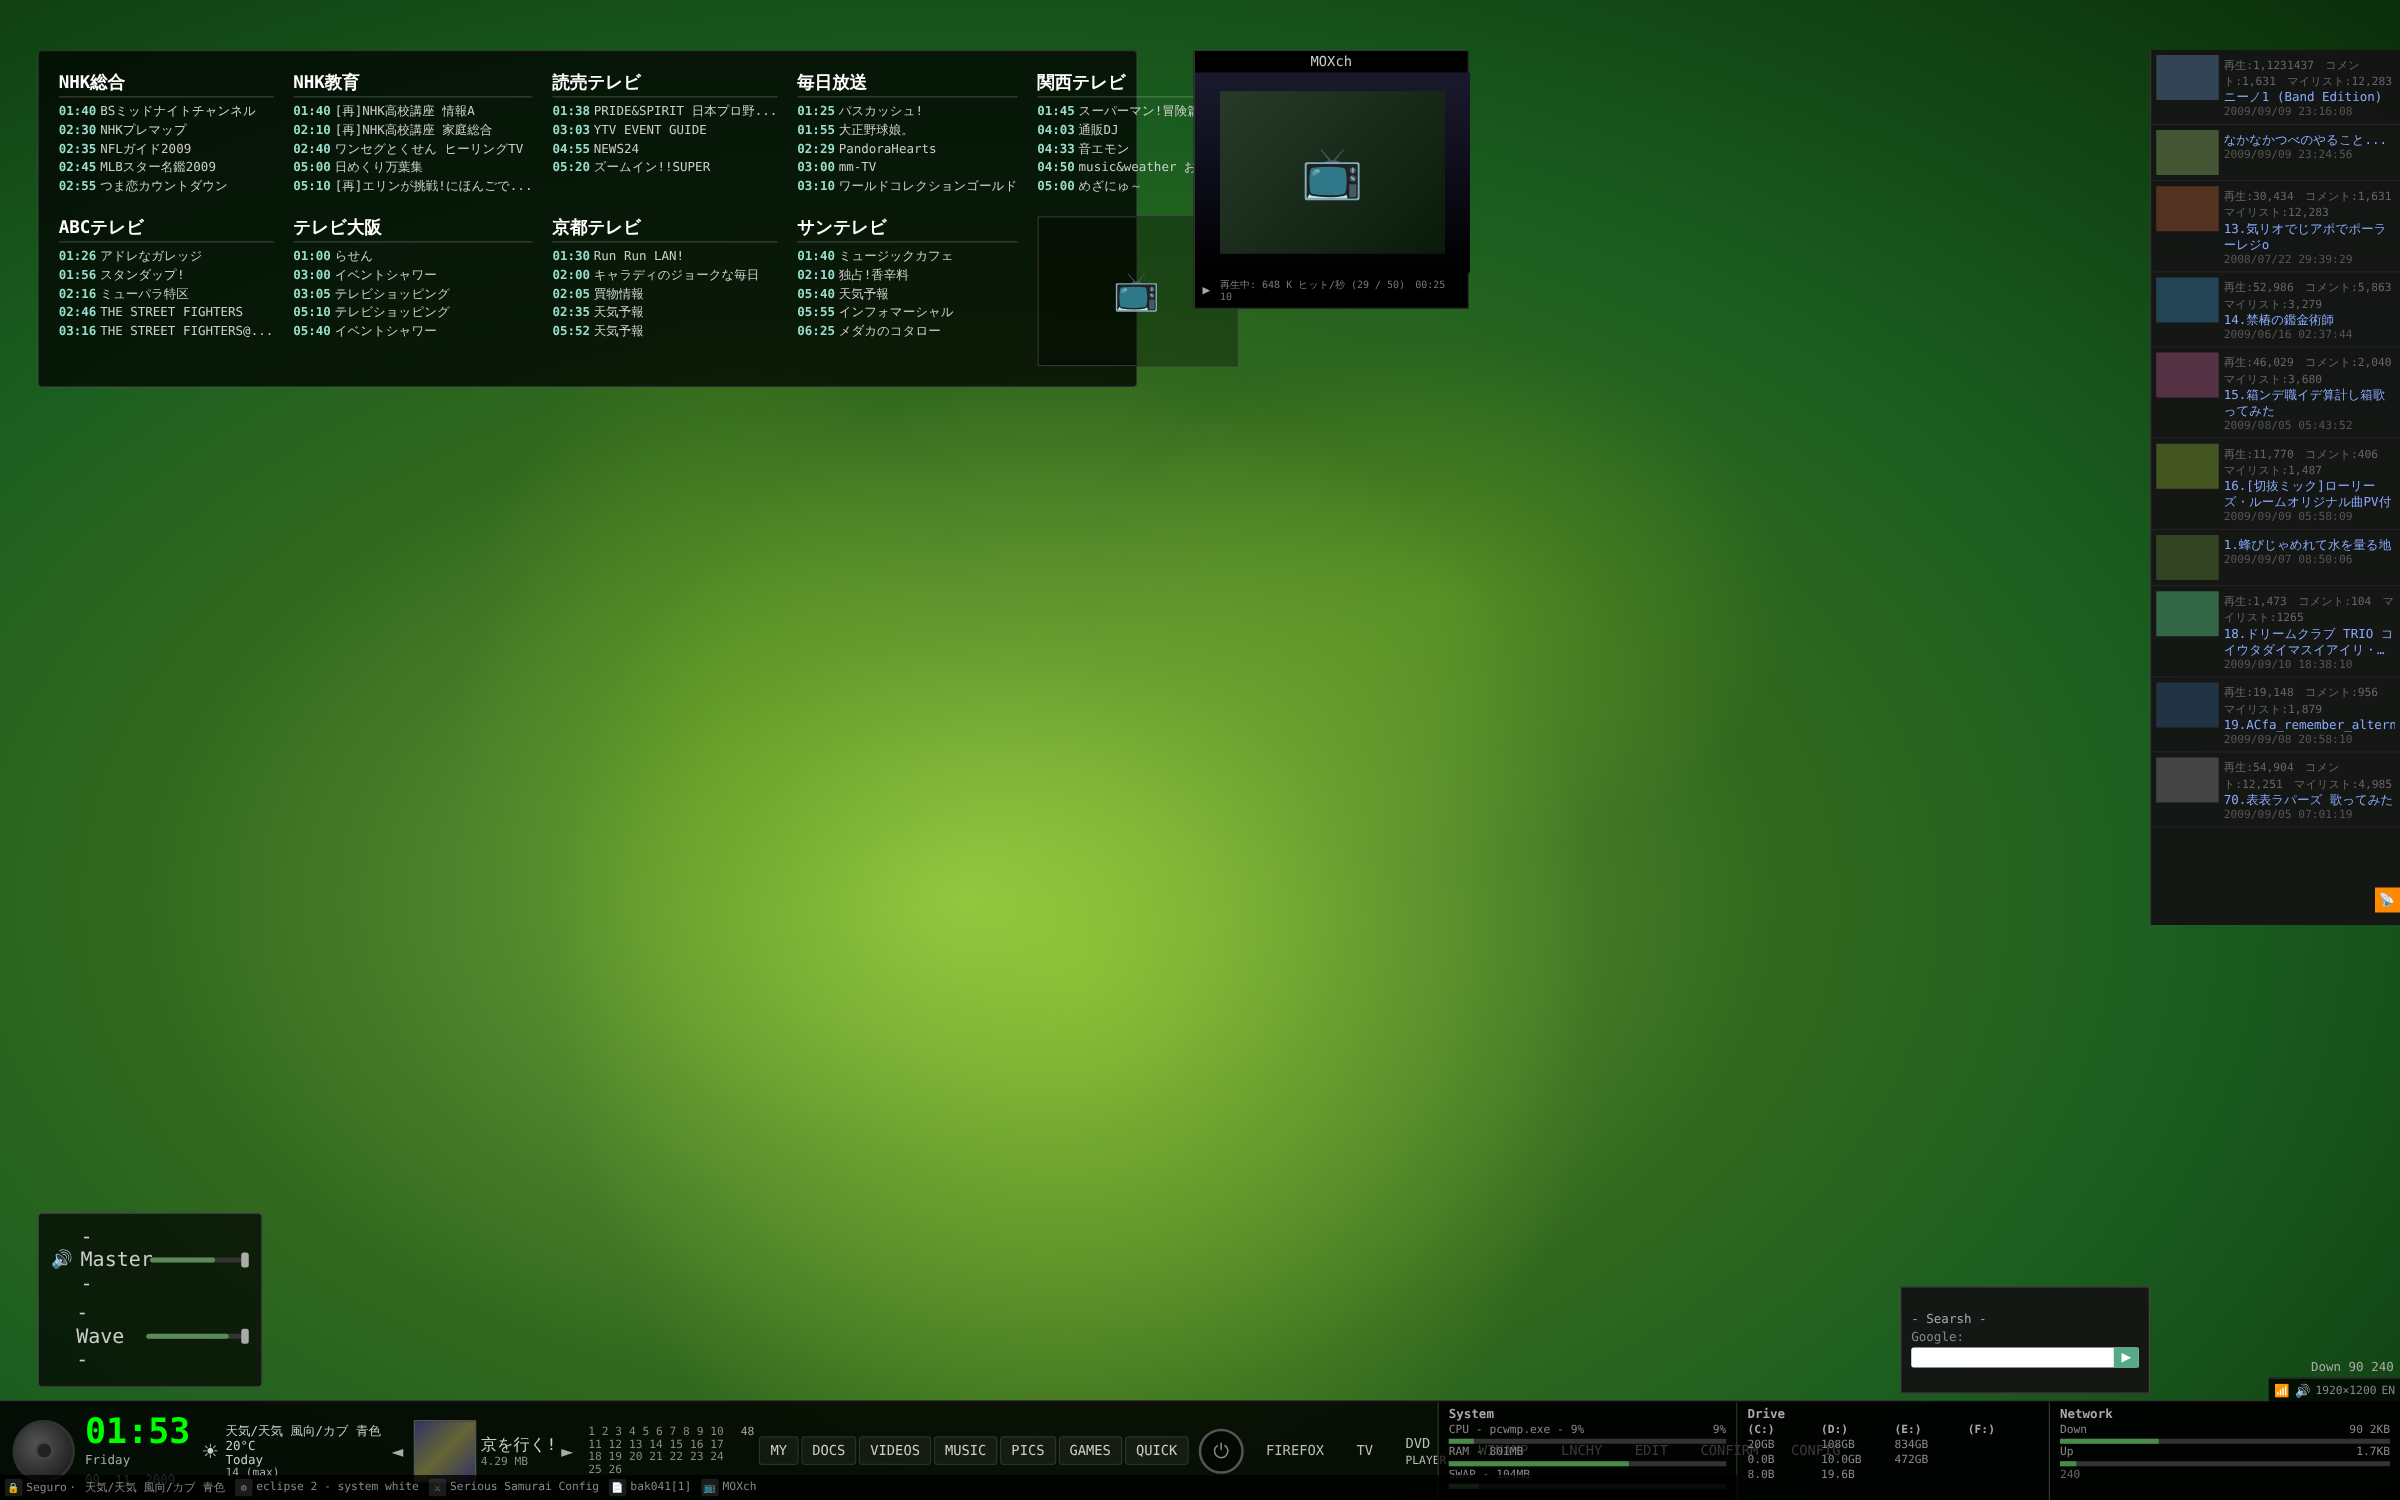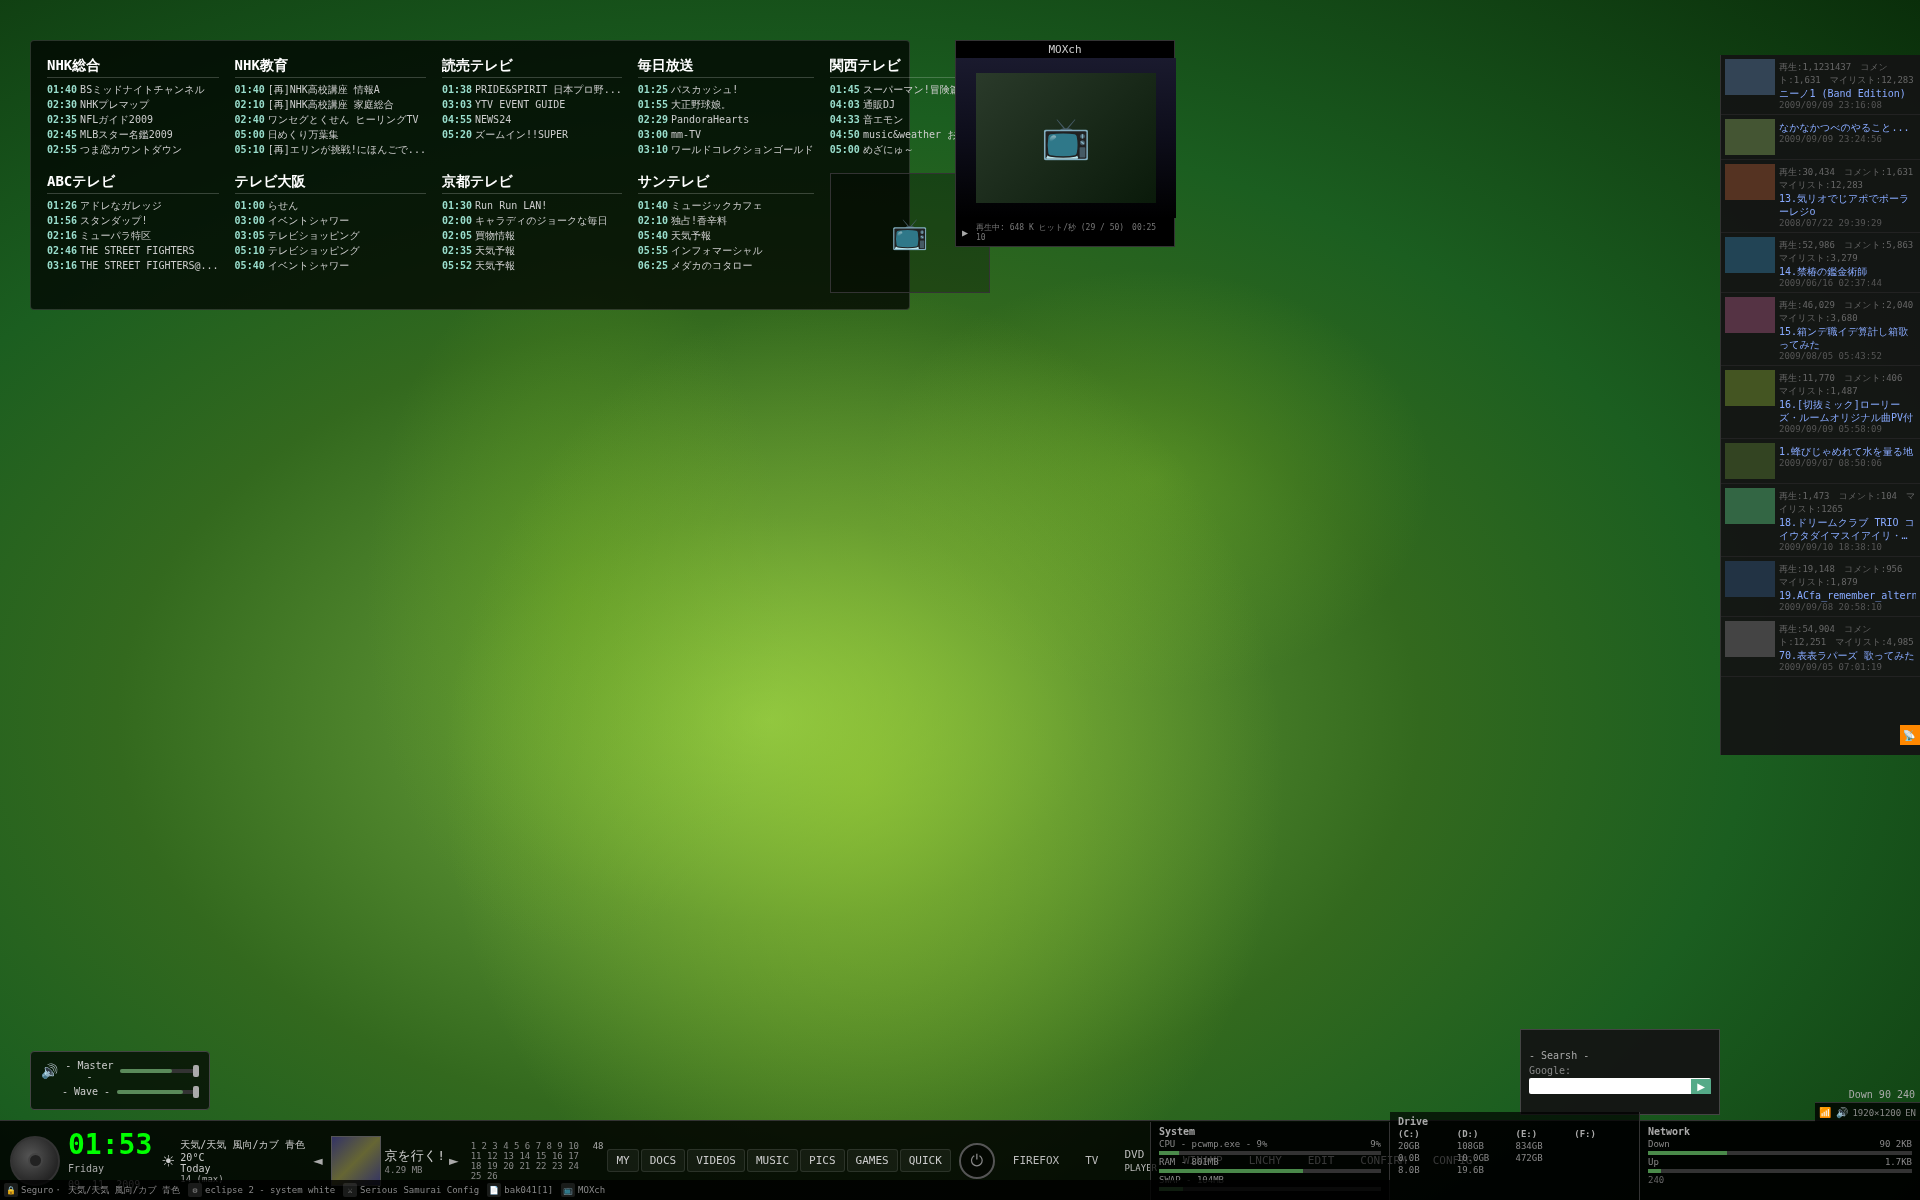--- a/index.html
+++ b/index.html
@@ -151,21 +151,20 @@
     .nico-sidebar {
       position: absolute;
       top: 40px;
       right: 0;
       width: 200px;
       height: 700px;
       background: rgba(20,20,20,0.95);
       border-left: 1px solid #333;
       z-index: 10;
       overflow: hidden;
-      margin-top: 15px;
     }
 
     .nico-item {
       display: flex;
       gap: 4px;
       padding: 4px;
       border-bottom: 1px solid #222;
       cursor: pointer;
     }
 
@@ -239,22 +238,22 @@
 
     .volume-row {
       display: flex;
       align-items: center;
       gap: 6px;
       margin-bottom: 4px;
     }
 
     .volume-label {
       width: 50px;
-      text-align: center;
-      font-size: 10px;
+      text-align: left;
+      font-size: 16px;
     }
 
     .volume-slider {
       flex: 1;
       height: 4px;
       background: #333;
       border-radius: 2px;
       position: relative;
     }
 
@@ -428,21 +427,21 @@
       height: 100%;
       background: #4a8a4a;
     }
 
     
     .drive-info {
       position: absolute;
       bottom: 0;
       right: 280px;
       width: 250px;
-      height: 88px;
+      height: 78px;
       background: rgba(0,0,0,0.7);
       border-right: 1px solid #333;
       padding: 4px 8px;
       z-index: 21;
     }
 
     .drive-grid {
       display: grid;
       grid-template-columns: 1fr 1fr 1fr 1fr;
       gap: 2px;

